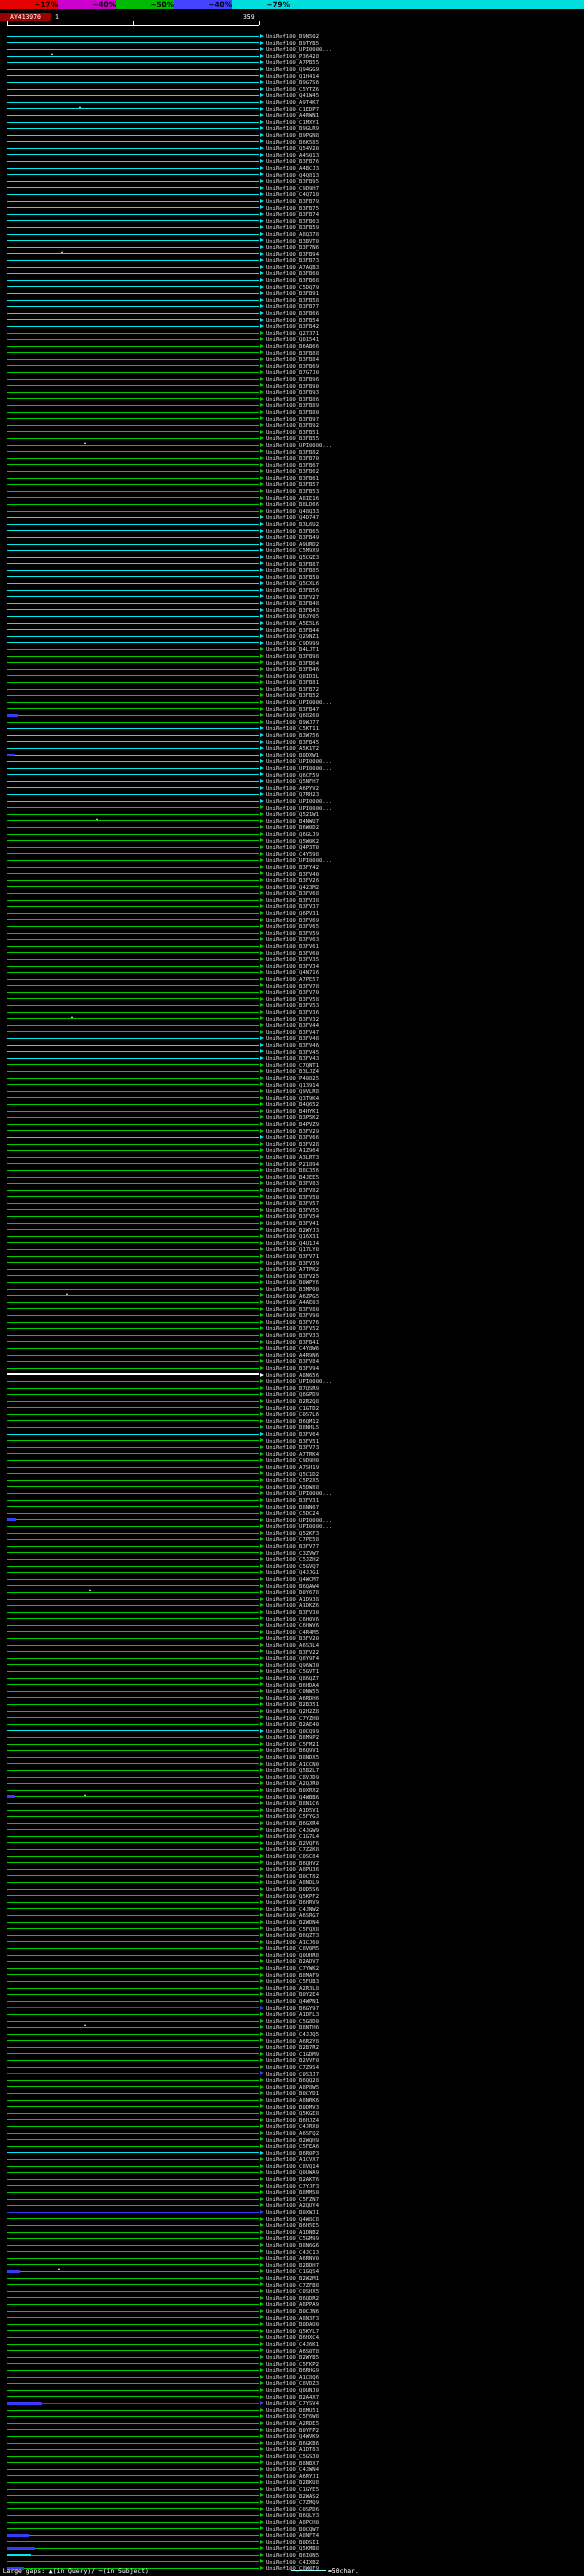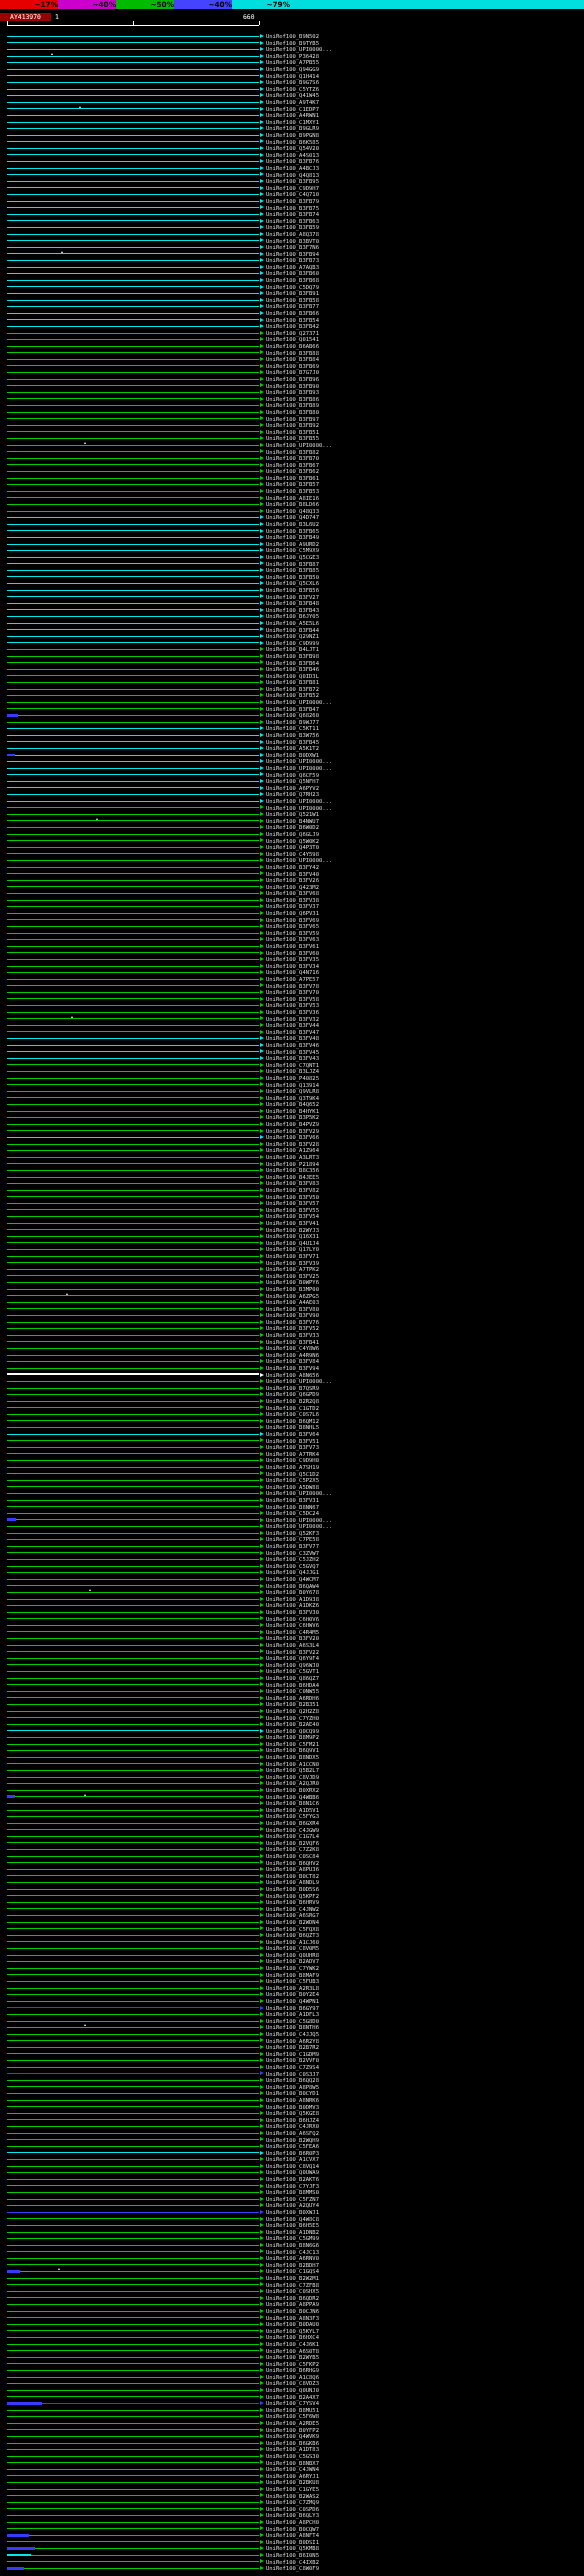--- a/index.html
+++ b/index.html
@@ -52,21 +52,21 @@
       <div class="seg" style="background: rgb(204, 0, 204);">~40%</div>
       <div class="seg" style="background: rgb(0, 187, 0);">~50%</div>
       <div class="seg" style="background: rgb(68, 68, 255);">~40%</div>
       <div class="seg" style="background: rgb(0, 221, 221);">~79%</div>
       <div class="seg-tail" style="background: rgb(0, 221, 221);"></div>
     </div>
 
   <div class="header">
     <div class="qbox" id="qbox" style="background: rgb(153, 0, 0);">AY413970</div>
     <div class="num num1">1</div>
-    <div class="num num2">660</div>
+    <div class="num num2">359</div>
     <div class="rulerline"></div>
     <div class="tick tl"></div>
     <div class="tick tm"></div>
     <div class="tick tr"></div>
   </div>
 
   <div class="rows" id="rows">
       <div class="row">
         <div class="track">
           <div class="line" style="background: rgb(0, 232, 232);"></div>
@@ -2778,15 +2778,20 @@
       <div class="row">
         <div class="track">
           <div class="line" style="background: rgb(0, 204, 0);"></div>
           <div class="lead" style="width: 16.4px; background: rgb(58, 58, 255);"></div>
         </div>
         <div class="arrow" style="border-left-color: rgb(0, 204, 0);"></div>
         <div class="lbl">UniRef100_C8W0F9</div>
       </div>
     </div>
 
+  <div class="legend">
+    <span class="lg">Large gaps: ▲(in Query)/ ─(in Subject)</span>
+    <span class="lline" id="legendline" style="background: rgb(159, 255, 255);"></span>
+    <span class="ls">=50char.</span>
+  </div>
 
 </div>
 
 
 </body></html>

